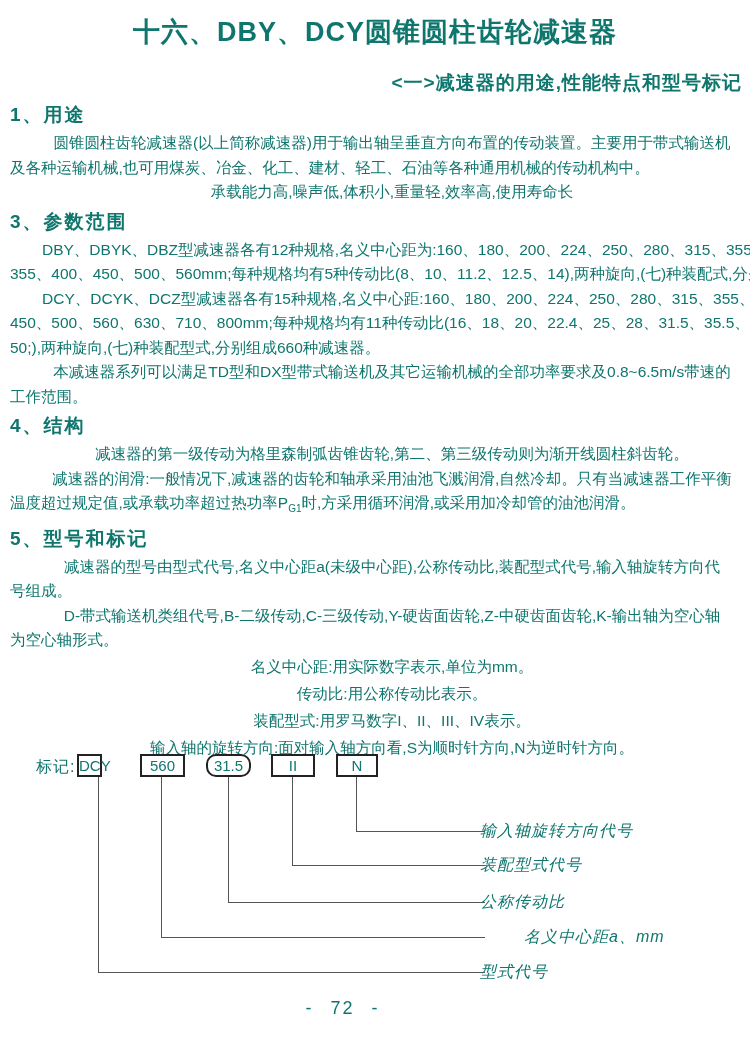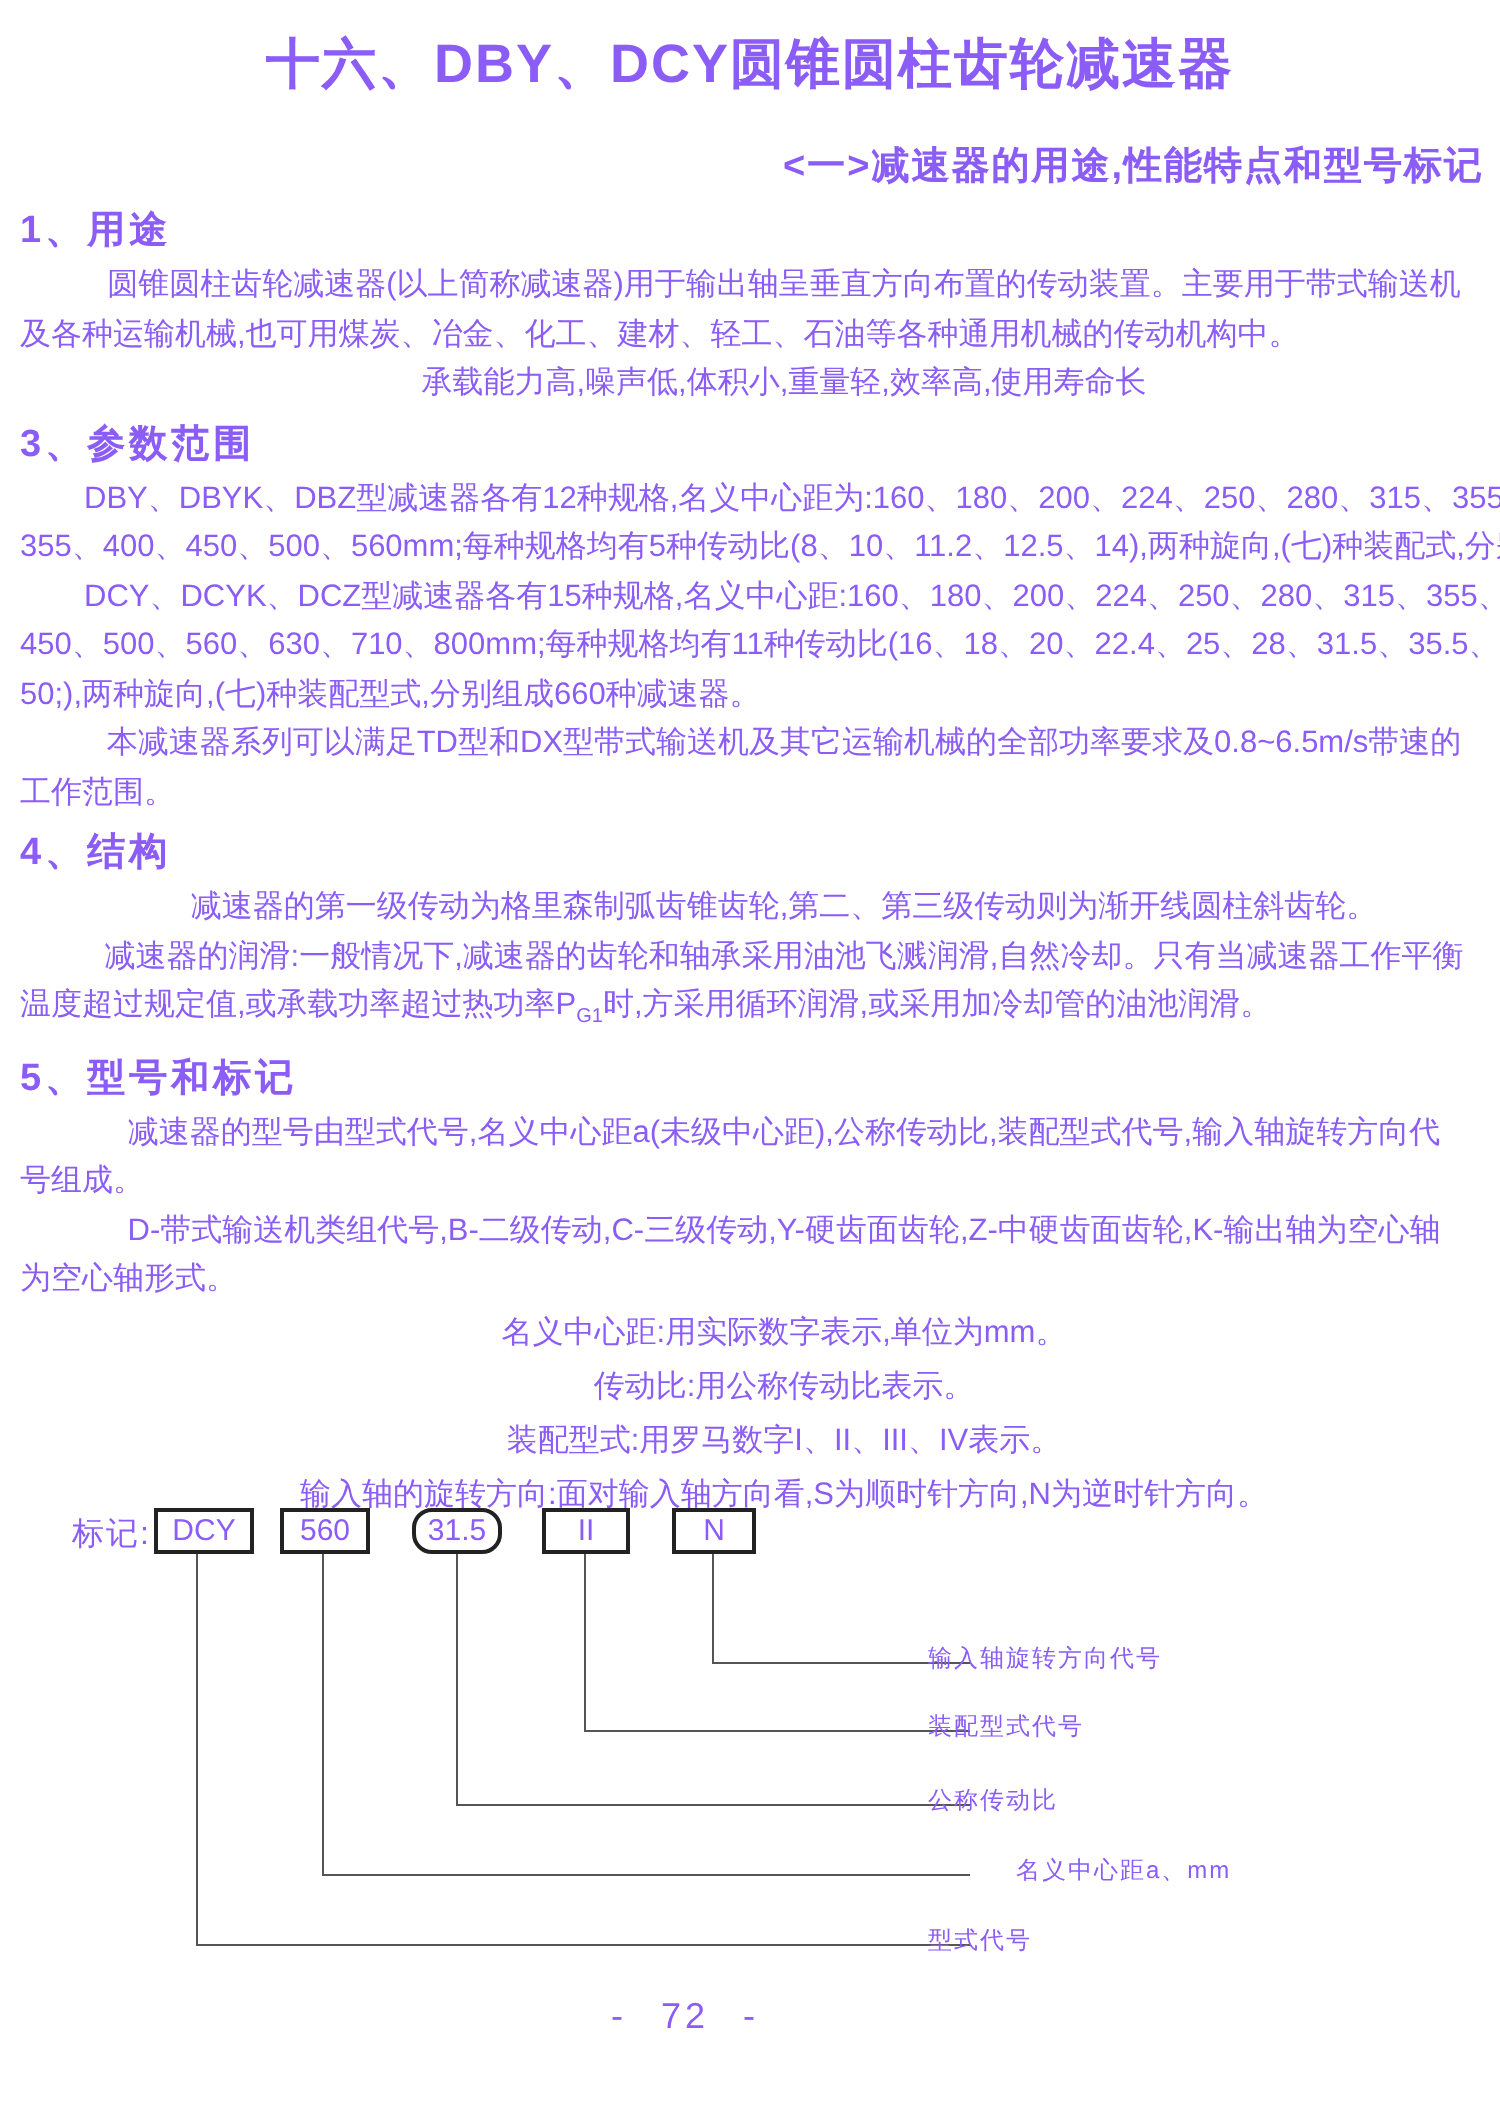--- a/index.html
+++ b/index.html
@@ -1,21 +1,21 @@
 <!DOCTYPE html>
 <html><head>
 <meta charset="utf-8">
 <style>
   html,body{margin:0;padding:0;background:#e8e8e8;}
   .page{
     position:relative;
     width:750px;height:1064px;
     margin:0 auto;
     background:#ffffff;
-    color:#8b5cf6;
+    color:#0f766e;
     font-family:"Liberation Sans","DejaVu Sans",sans-serif;
     overflow:hidden;
     box-sizing:border-box;
     padding:10px 8px 0 8px;
   }
   .title{
     text-align:center;
     font-size:27px;
     font-weight:bold;
     letter-spacing:1px;
@@ -57,41 +57,42 @@
     font-size:16px;letter-spacing:1px;
   }
   .mbox{
     position:absolute;top:1px;height:23px;
     border:2px solid #222;
     box-sizing:border-box;
     font-size:15px;
     text-align:center;
     line-height:19px;
   }
-  .mbox.b1{left:77px;width:50px;}
+  .mbox.b1{left:77px;width:25px;}
   .mbox.b2{left:140px;width:45px;}
   .mbox.b3{left:206px;width:45px;border-radius:10px;}
   .mbox.b4{left:271px;width:44px;}
   .mbox.b5{left:336px;width:42px;}
   .conn{
     position:absolute;
     border-left:1.5px solid #555;
     border-bottom:1.5px solid #555;
     box-sizing:border-box;
   }
   .conn.c1{left:98px; top:24px;width:387px;height:196px;}
   .conn.c2{left:161px;top:24px;width:324px;height:161px;}
   .conn.c3{left:228px;top:24px;width:257px;height:126px;}
   .conn.c4{left:292px;top:24px;width:193px;height:89px;}
   .conn.c5{left:356px;top:24px;width:129px;height:55px;}
   .callout{
-    position:absolute;left:464px;
-    font-size:12px;
+    position:absolute;left:480px;
+    font-size:16px;
     letter-spacing:1px;
     white-space:nowrap;
+    font-style:italic;
   }
   .callout.k1{top:68px;}
   .callout.k2{top:102px;}
   .callout.k3{top:139px;}
   .callout.k4{top:174px;margin-left:44px;}
   .callout.k5{top:209px;}
   .page-number{
     position:absolute;
     left:0;top:998px;width:685px;
     text-align:center;

